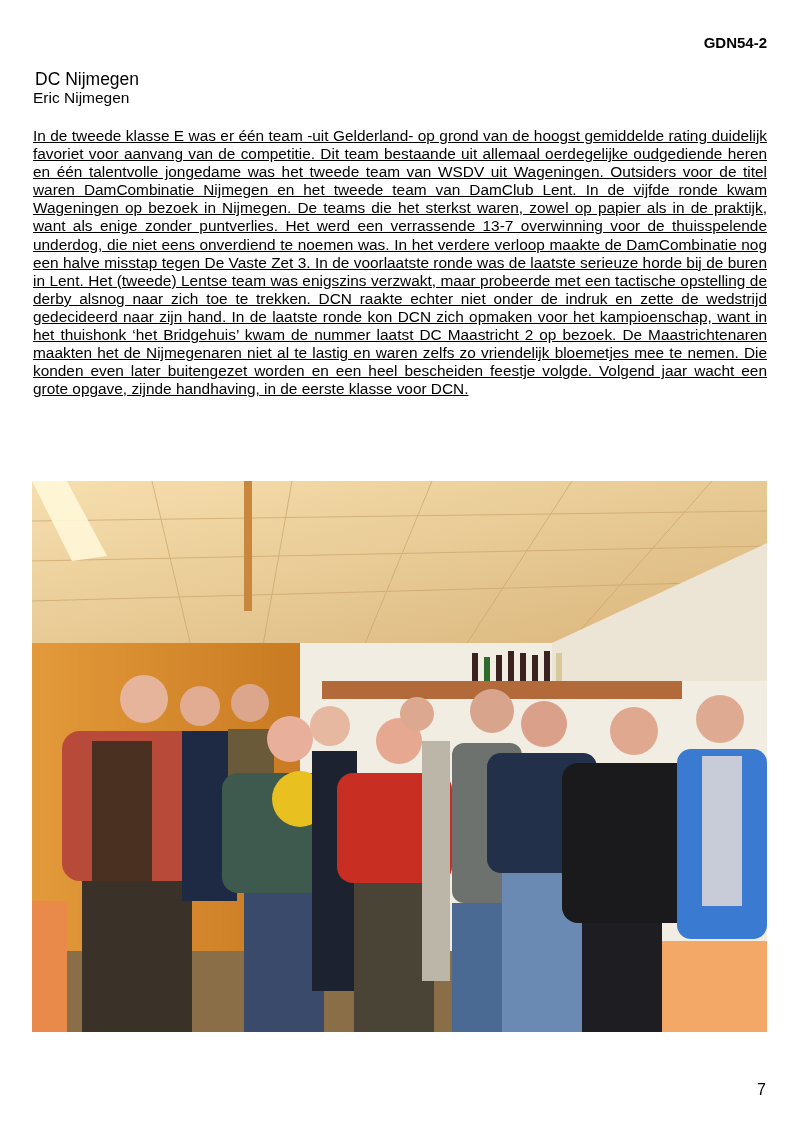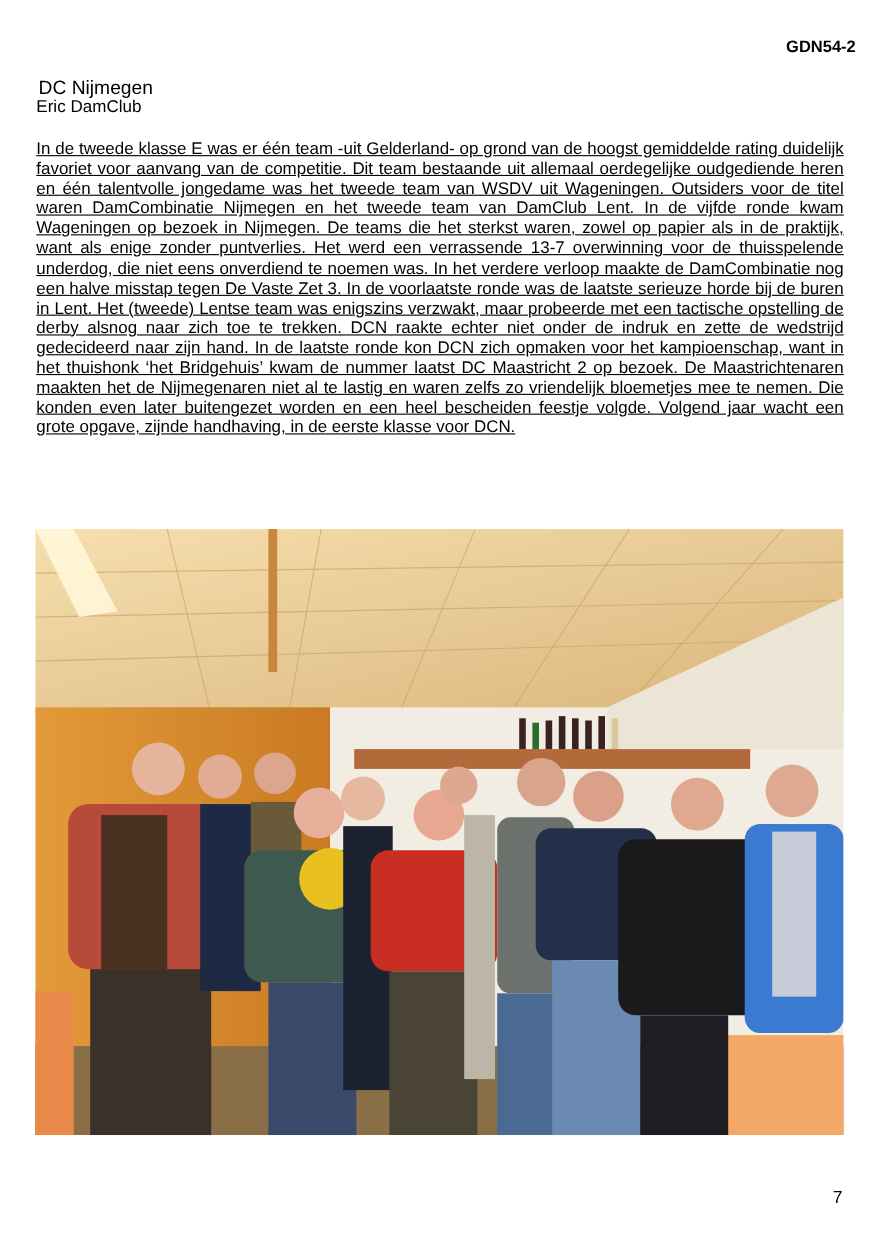--- a/index.html
+++ b/index.html
@@ -1,31 +1,31 @@
 <!DOCTYPE html>
 <html><head>
 <meta charset="utf-8">
 <style>
   html, body { margin: 0; padding: 0; background: #ffffff; }
   body { width: 800px; height: 1134px; position: relative; overflow: hidden;
          font-family: "Liberation Sans", sans-serif; color: #000; }
-  .code { position: absolute; top: 34px; right: 22px; font-weight: bold; font-size: 15px; }
+  .code { position: absolute; top: 34px; right: 33px; font-weight: bold; font-size: 15px; }
   .title { position: absolute; top: 67px; left: 33px; font-weight: normal; font-size: 17.5px; margin: 2px; }
   .author { position: absolute; top: 89px; left: 33px; font-size: 15.5px; }
   .body { position: absolute; top: 127px; left: 33px; width: 734px;
           font-size: 15.4px; line-height: 18.1px; text-align: justify; margin: 0; text-decoration: underline; }
   .photo { position: absolute; left: 32px; top: 481px; width: 735px; height: 551px; overflow: hidden; }
   .pagenum { position: absolute; top: 1081px; left: 757px; font-size: 16px; }
 </style>
 </head>
 <body>
 
 <div class="code">GDN54-2</div>
 <h1 class="title">DC Nijmegen</h1>
-<div class="author">Eric DamClub</div>
+<div class="author">Eric Nijmegen</div>
 <p class="body">In de tweede klasse E was er één team -uit Gelderland- op grond van de hoogst gemiddelde rating duidelijk favoriet voor aanvang van de competitie. Dit team bestaande uit allemaal oerdegelijke oudgediende heren en één talentvolle jongedame was het tweede team van WSDV uit Wageningen. Outsiders voor de titel waren DamCombinatie Nijmegen en het tweede team van DamClub Lent. In de vijfde ronde kwam Wageningen op bezoek in Nijmegen. De teams die het sterkst waren, zowel op papier als in de praktijk, want als enige zonder puntverlies. Het werd een verrassende 13-7 overwinning voor de thuisspelende underdog, die niet eens onverdiend te noemen was. In het verdere verloop maakte de DamCombinatie nog een halve misstap tegen De Vaste Zet 3. In de voorlaatste ronde was de laatste serieuze horde bij de buren in Lent. Het (tweede) Lentse team was enigszins verzwakt, maar probeerde met een tactische opstelling de derby alsnog naar zich toe te trekken. DCN raakte echter niet onder de indruk en zette de wedstrijd gedecideerd naar zijn hand. In de laatste ronde kon DCN zich opmaken voor het kampioenschap, want in het thuishonk ‘het Bridgehuis’ kwam de nummer laatst DC Maastricht 2 op bezoek. De Maastrichtenaren maakten het de Nijmegenaren niet al te lastig en waren zelfs zo vriendelijk bloemetjes mee te nemen. Die konden even later buitengezet worden en een heel bescheiden feestje volgde. Volgend jaar wacht een grote opgave, zijnde handhaving, in de eerste klasse voor DCN.</p>
 
 <div class="photo">
   <svg width="735" height="551" viewBox="0 0 735 551" xmlns="http://www.w3.org/2000/svg">
     <defs>
       <linearGradient id="ceil" x1="0" y1="0" x2="1" y2="1">
         <stop offset="0" stop-color="#f6dfae"></stop>
           <stop offset="1" stop-color="#d9b47a"></stop>
       </linearGradient>
       <linearGradient id="wallL" x1="0" y1="0" x2="1" y2="0">

